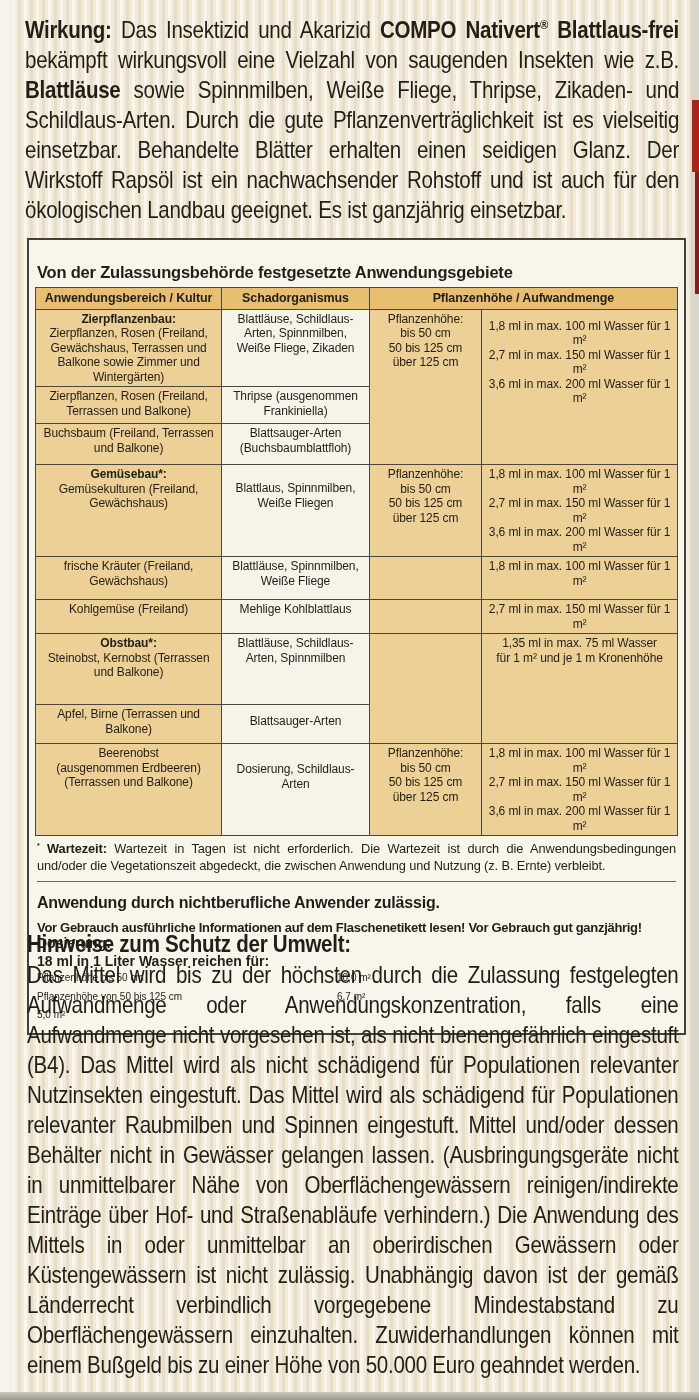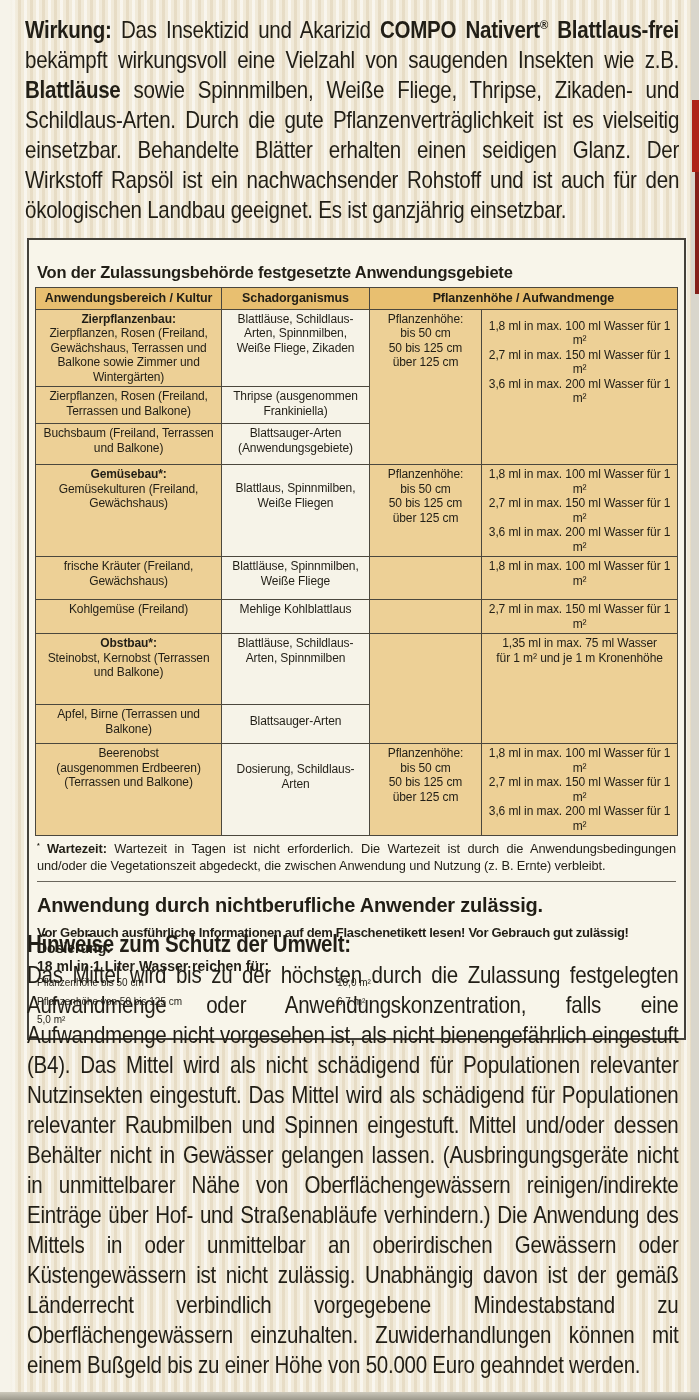--- a/index.html
+++ b/index.html
@@ -45,21 +45,21 @@
   .pre{white-space:pre-line;}
   td.vmid{vertical-align:middle;}
   .shift7{position:relative;top:7px;}
   td.pt16{padding-top:17px;}
   .h64{height:62px}.h34{height:32px}.h38{height:36px}.h74{height:72px}
   .h40{height:38px}.h24{height:22px}.h68{height:66px}.h36{height:34px}.h50{height:48px}
 
   .footnote{font-size:12.8px;line-height:16.5px;text-align:justify;
     letter-spacing:-0.1px;margin:5px 2px 0 2px;padding-bottom:7px;
     border-bottom:1px solid #6a665c;}
-  .approval{font-weight:bold;font-size:20px;margin:12px 2px 0 2px;letter-spacing:-0.2px;}
+  .approval{font-weight:bold;font-size:16px;margin:12px 2px 0 2px;letter-spacing:-0.2px;}
   .usage-note{font-weight:bold;font-size:13px;margin:8px 2px 0 2px;letter-spacing:-0.3px;}
   .dosage-title{font-weight:bold;font-size:14px;margin:0 2px 0 2px;}
   .dosage-intro{font-weight:bold;font-size:14px;margin:2px 2px 0 2px;}
   .dosage-row{display:flex;width:375px;font-size:10px;line-height:18.5px;margin-left:2px;}
   .dosage-label{flex:1;}
   .dosage-value{width:75px;}
 </style>
 </head>
 <body>
 
@@ -99,21 +99,21 @@
         <td class="tan vmid" rowspan="3"><span class="pre shift7">1,8 ml in max. 100 ml Wasser für 1 m²
 2,7 ml in max. 150 ml Wasser für 1 m²
 3,6 ml in max. 200 ml Wasser für 1 m²</span></td>
       </tr>
       <tr>
         <td class="tan h34">Zierpflanzen, Rosen (Freiland, Terrassen und Balkone)</td>
         <td class="white">Thripse (ausgenommen Frankiniella)</td>
       </tr>
       <tr>
         <td class="tan h38">Buchsbaum (Freiland, Terrassen und Balkone)</td>
-        <td class="white">Blattsauger-Arten (Anwendungsgebiete)</td>
+        <td class="white">Blattsauger-Arten (Buchsbaumblattfloh)</td>
       </tr>
       <tr>
         <td class="tan h74"><b class="ct">Gemüsebau*:</b><span>Gemüsekulturen (Freiland, Gewächshaus)</span></td>
         <td class="white"><span style="display:inline-block;padding-top:14px">Blattlaus, Spinnmilben, Weiße Fliegen</span></td>
         <td class="tan pre">Pflanzenhöhe:
 bis 50 cm
 50 bis 125 cm
 über 125 cm</td>
         <td class="tan pre pt16">1,8 ml in max. 100 ml Wasser für 1 m²
 2,7 ml in max. 150 ml Wasser für 1 m²
@@ -153,21 +153,21 @@
 über 125 cm</td>
         <td class="tan pre pt16">1,8 ml in max. 100 ml Wasser für 1 m²
 2,7 ml in max. 150 ml Wasser für 1 m²
 3,6 ml in max. 200 ml Wasser für 1 m²</td>
       </tr>
     </tbody>
       </table>
 
     <div class="footnote"><sup class="b">*</sup><span class="b"> Wartezeit:</span><span> Wartezeit in Tagen ist nicht erforderlich. Die Wartezeit ist durch die Anwendungsbedingungen und/oder die Vegetationszeit abgedeckt, die zwischen Anwendung und Nutzung (z. B. Ernte) verbleibt.</span></div>
     <div class="approval">Anwendung durch nichtberufliche Anwender zulässig.</div>
-    <div class="usage-note">Vor Gebrauch ausführliche Informationen auf dem Flaschenetikett lesen! Vor Gebrauch gut zulässig!</div>
+    <div class="usage-note">Vor Gebrauch ausführliche Informationen auf dem Flaschenetikett lesen! Vor Gebrauch gut ganzjährig!</div>
     <div class="dosage-title">Dosierung:</div>
     <div class="dosage-intro">18 ml in 1 Liter Wasser reichen für:</div>
     <div class="dosage-row">
       <span class="dosage-label">Pflanzenhöhe bis 50 cm</span>
       <span class="dosage-value">10,0 m²</span>
     </div>
     <div class="dosage-row">
       <span class="dosage-label">Pflanzenhöhe von 50 bis 125 cm</span>
       <span class="dosage-value">6,7 m²</span>
     </div>

